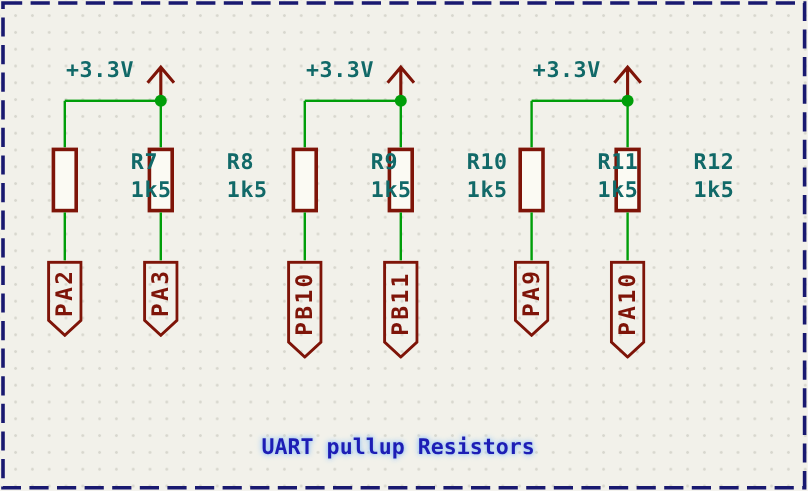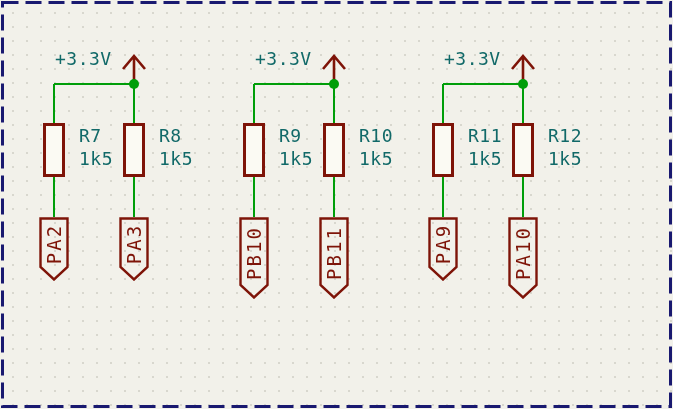--- a/index.html
+++ b/index.html
@@ -9,21 +9,21 @@
     background-color:#F2F1EA;
     background-image:radial-gradient(circle, #D8D7CE 1px, rgba(0,0,0,0) 1.3px);
     background-size:14px 14px;
     background-position:6px 6px;
     overflow:hidden;
     font-family:"DejaVu Sans Mono", monospace;
   }
   .border-svg{position:absolute;left:0;top:0;pointer-events:none;}
 
   
-  .group{position:absolute;top:48px;width:175px;height:252px;}
+  .group{position:absolute;top:48px;width:175px;height:252px;font-weight:bold;}
   .g1{left:43px;} .g2{left:243px;} .g3{left:432px;}
 
   .power-label{
     position:absolute;left:12px;top:0px;
     font-size:18px;letter-spacing:.5px;color:#116968;line-height:22px;
     white-space:nowrap;
   }
   .power-arrow{position:absolute;left:77px;top:4px;width:28px;height:32px;}
   .junction{
     position:absolute;left:86px;top:31px;width:10px;height:10px;
@@ -37,21 +37,21 @@
   .w-rb{left:90px;top:129px;width:2px;height:40px;}
 
   .resistor{
     position:absolute;top:75px;width:16px;height:48px;
     border:3px solid #7E1408;background:#FBFAF3;
   }
   .res-left{left:0px;} .res-right{left:80px;}
 
   .ref-text,.val-text{
     position:absolute;font-size:18px;letter-spacing:.5px;color:#116968;
-    line-height:20px;white-space:nowrap;
+    line-height:20px;white-space:nowrap;margin-left:30px;
   }
   .ref-l{left:36px;top:78px;} .val-l{left:36px;top:101px;}
   .ref-r{left:116px;top:78px;text-align:center;} .val-r{left:116px;top:101px;}
 
   
   .netlabel{
     position:absolute;top:169px;width:30px;
     display:flex;align-items:center;justify-content:center;
   }
   .nl-left{left:-4px;} .nl-right{left:76px;}
@@ -166,14 +166,15 @@
       <span class="nl-text">PA9</span>
     </div>
     <div class="netlabel nl-right nl-tall">
       <svg width="30" height="82" viewBox="0 0 30 82">
         <path d="M1.5,1.5 H28.5 V68 L15,80.5 L1.5,68 Z" fill="none" stroke="#7E1408" stroke-width="2.4"></path>
       </svg>
       <span class="nl-text">PA10</span>
     </div>
   </div>
 
+  <span class="sheet-title">UART pullup Resistors</span>
 
 </div>
 
 </body></html>

